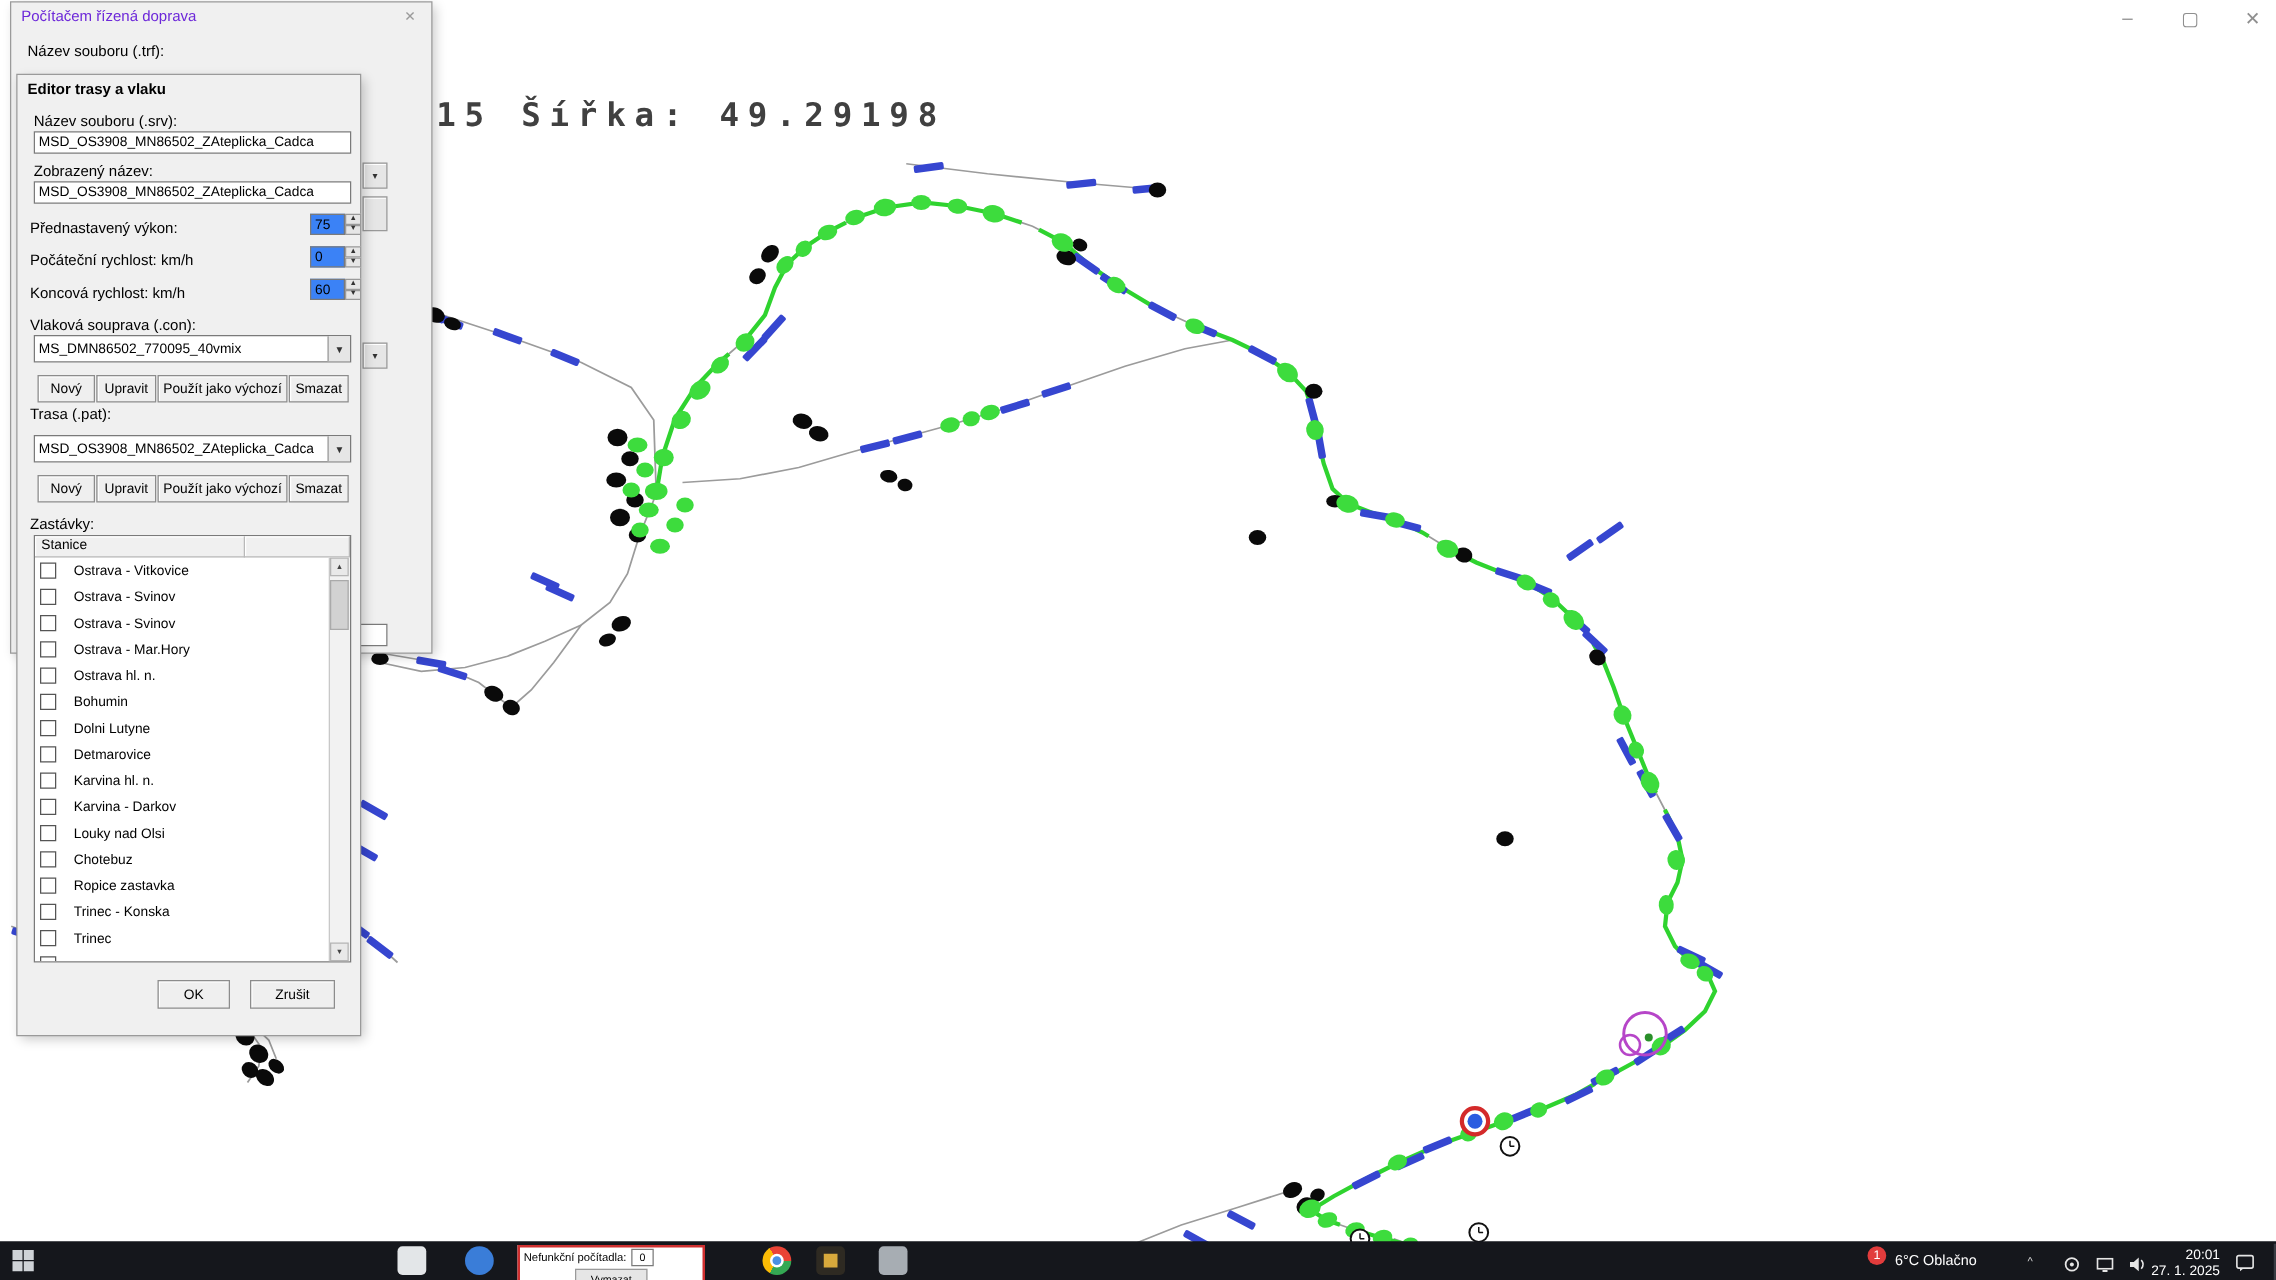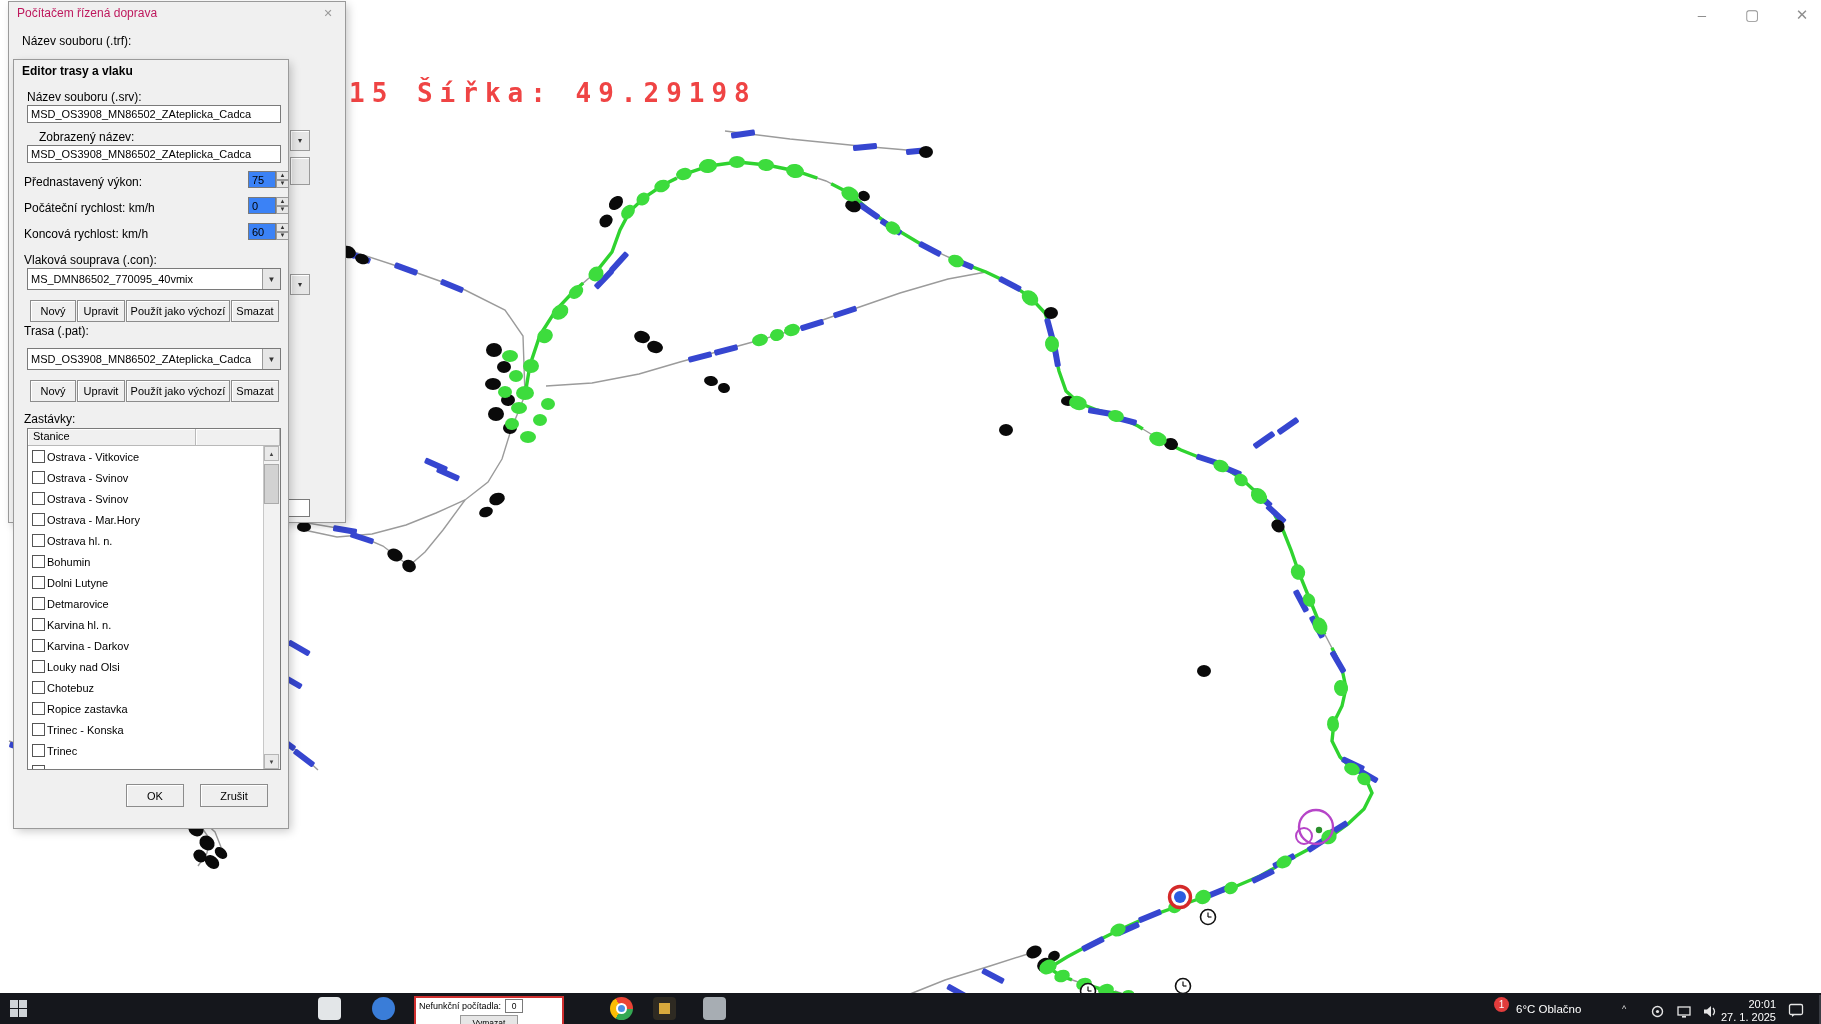--- a/index.html
+++ b/index.html
@@ -5,30 +5,30 @@
   html,body { margin:0; padding:0; }
   body {
     width:1821px; height:1024px; overflow:hidden; position:relative;
     background:#ffffff; font-family:"Liberation Sans", sans-serif;
   }
   
   #map-svg { position:absolute; left:0; top:0; z-index:0; }
   .map-status {
     position:absolute; left:349px; top:78px; z-index:2;
     font-family:"DejaVu Sans Mono", monospace; font-weight:bold;
-    font-size:26px; letter-spacing:7px; color:#ef4444; white-space:pre;
+    font-size:26px; letter-spacing:7px; color:#404040; white-space:pre;
   }
   .win-controls { position:absolute; top:6px; right:6px; z-index:3; display:flex; gap:24px; }
   .win-controls span { color:#8f8f8f; font-size:15px; width:26px; text-align:center; cursor:default; }
   
   .dialog { position:absolute; background:#f0f0f0;
     box-shadow:0 0 0 1px #9a9a9a, 3px 3px 9px rgba(0,0,0,.22); }
   .titlebar { position:absolute; left:0; top:0; right:0; height:22px;
     display:flex; align-items:center; padding-left:8px; font-size:12px; }
-  .titlebar.inactive { color:#be185d; }
+  .titlebar.inactive { color:#6d28d9; }
   .titlebar.active { color:#000; font-weight:bold; }
   .close-x { position:absolute; top:3px; right:5px; width:24px; height:17px;
     display:flex; align-items:center; justify-content:center; color:#9a9a9a; font-size:11px; }
   .lbl { position:absolute; font-size:12px; color:#000; white-space:nowrap; }
   .tfield { position:absolute; background:#fff; border:1px solid #7a7a7a;
     font-size:11px; padding:0 3px; display:flex; align-items:center;
     white-space:nowrap; overflow:hidden; }
   .btn { position:absolute; background:#efefef; border:1px solid #8c8c8c;
     box-shadow:inset 1px 1px 0 #fff; font-size:11px; color:#000;
     display:flex; align-items:center; justify-content:center; white-space:nowrap; cursor:default; }
@@ -42,21 +42,21 @@
   .spin .box { width:23px; background:#3b82f6; border:1px solid #7a7a7a;
     font-size:11px; display:flex; align-items:center; padding-left:3px; }
   .spin .sb { width:13px; display:flex; flex-direction:column; }
   .spin .sb div { flex:1; background:#e6e6e6; border:1px solid #9a9a9a;
     font-size:6px; line-height:5px; display:flex; align-items:center; justify-content:center; color:#333; }
   .listbox { position:absolute; background:#fff; border:1px solid #7a7a7a; overflow:hidden; }
   .list-header { position:absolute; left:0; top:0; right:0; height:17px; display:flex; background:#f0f0f0; }
   .list-header .col { border-right:1px solid #b9b9b9; border-bottom:1px solid #b9b9b9;
     box-shadow:inset 1px 1px 0 #fff; font-size:11px; padding:1px 5px; box-sizing:border-box; }
   .stops-body { position:absolute; left:0; top:17px; right:16px; bottom:0; overflow:hidden; }
-  .stop-row { display:flex; align-items:center; height:21px; padding-left:4px; font-size:11px; gap:2px; }
+  .stop-row { display:flex; align-items:center; height:21px; padding-left:4px; font-size:11px; gap:14px; }
   .cbx { width:11px; height:11px; background:#fff; border:1px solid #555; flex:none; }
   .vscroll { position:absolute; right:0; top:17px; bottom:0; width:16px;
     background:#f2f2f2; border-left:1px solid #c8c8c8; }
   .sarrow { position:absolute; left:0; width:15px; height:15px; background:#e9e9e9;
     border:1px solid #b5b5b5; box-sizing:border-box; font-size:6px; color:#444;
     display:flex; align-items:center; justify-content:center; }
   .sthumb { position:absolute; left:0; top:18px; width:15px; height:40px;
     background:#d2d2d2; border:1px solid #aaa; box-sizing:border-box; }
   .frag { position:absolute; background:#e6e6e6; border:1px solid #9a9a9a;
     box-shadow:inset 1px 1px 0 #fff; display:flex; align-items:center; justify-content:center;
@@ -297,21 +297,21 @@
 </div>
 
 <div class="dialog" style="left:14px; top:60px; width:274px; height:768px; z-index:20;">
   <div class="titlebar active">
     <span>Editor trasy a vlaku</span>
   </div>
 
   <div class="lbl" style="left:13px; top:30px;">Název souboru (.srv):</div>
   <div class="tfield" style="left:13px; top:45px; width:246px; height:16px;">MSD_OS3908_MN86502_ZAteplicka_Cadca</div>
 
-  <div class="lbl" style="left:13px; top:70px;margin-left:12px;">Zobrazený název:</div>
+  <div class="lbl" style="left:13px; top:70px;">Zobrazený název:</div>
   <div class="tfield" style="left:13px; top:85px; width:246px; height:16px;">MSD_OS3908_MN86502_ZAteplicka_Cadca</div>
 
   <div class="lbl" style="left:10px; top:115px;">Přednastavený výkon:</div>
   <div class="spin" style="left:234px; top:111px;">
     <div class="box">75</div>
     <div class="sb">
         <div>▲</div>
         <div>▼</div>
       </div>
   </div>

